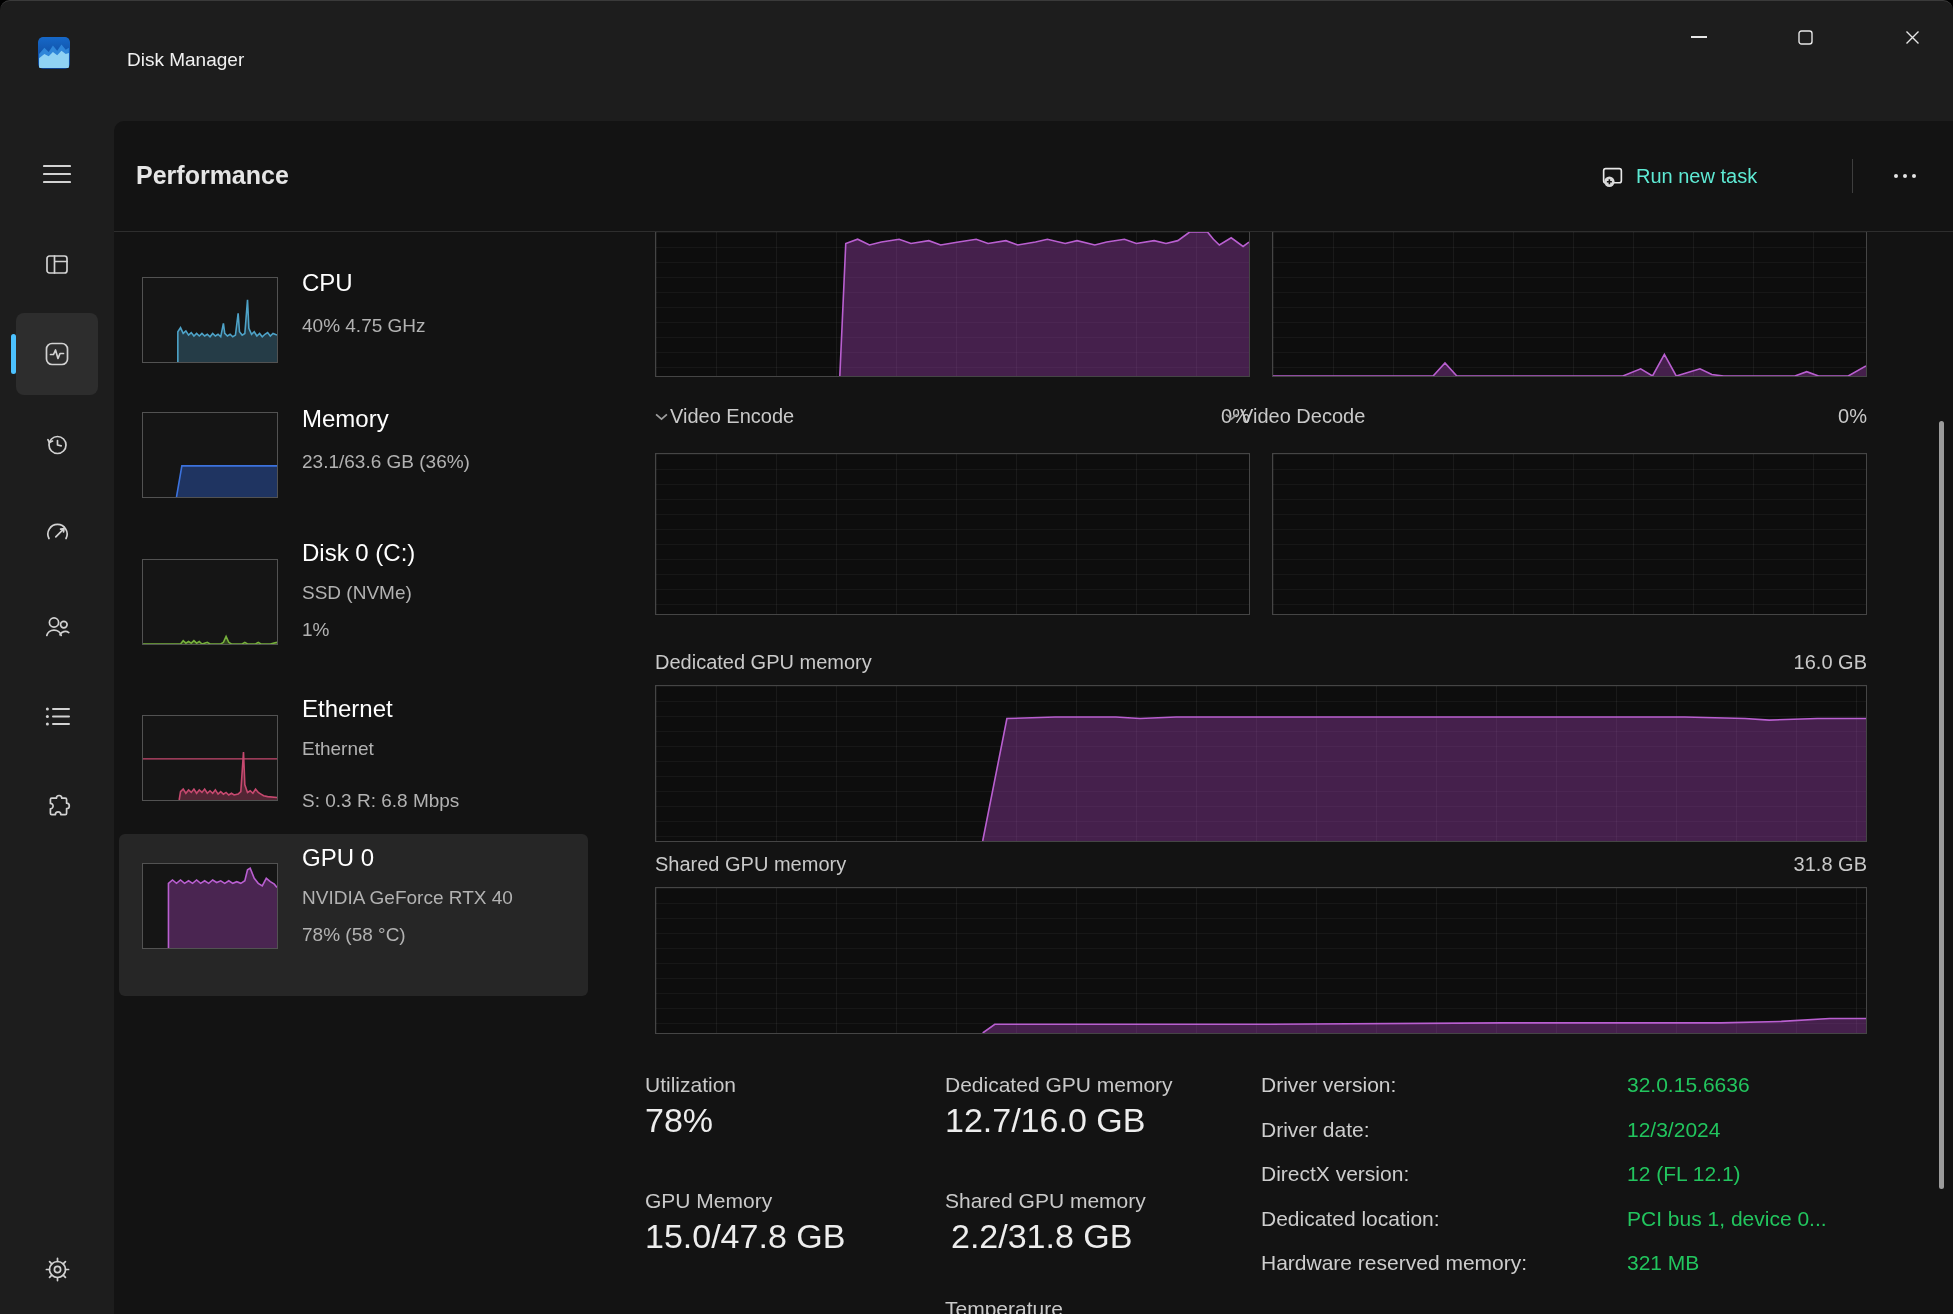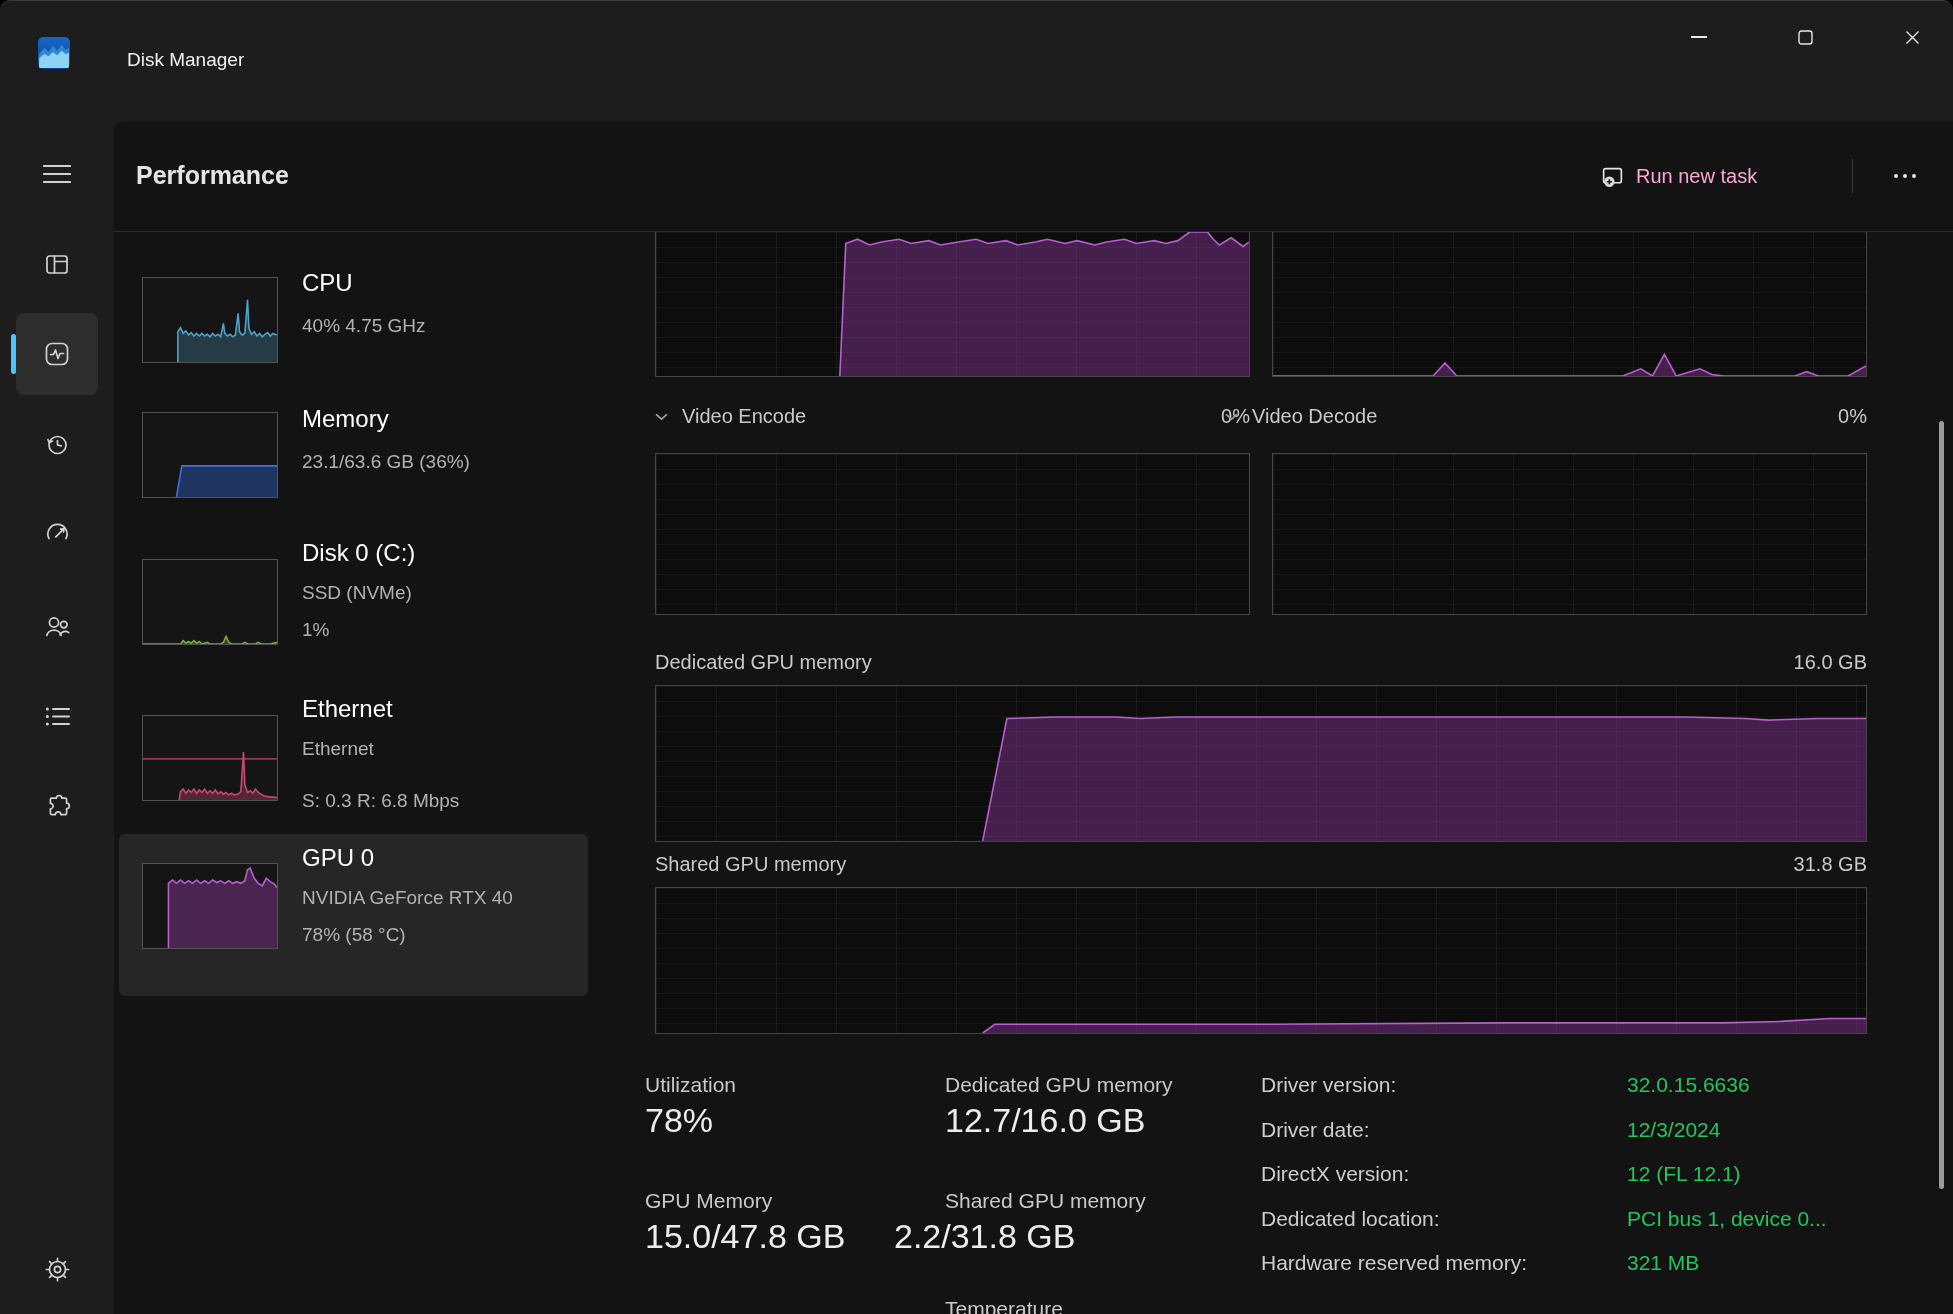--- a/index.html
+++ b/index.html
@@ -14,38 +14,38 @@
   .min-glyph{width:16px;height:2px;background:#e6e6e6;}
   
   .sidebar-pill{left:16px;top:312px;width:82px;height:82px;background:#2d2d2d;border-radius:8px;}
   .accent-bar{left:11px;top:333px;width:5px;height:40px;border-radius:3px;}
   .navbtn{left:26px;width:62px;height:56px;display:flex;align-items:center;justify-content:center;}
   .icon-stroke{stroke:#d2d2d2;fill:none;stroke-width:1.7;stroke-linecap:round;stroke-linejoin:round;}
   
   .card{left:114px;top:120px;right:0;bottom:0;background:#131313;border-top-left-radius:10px;}
   .page-title{left:136px;top:160px;font-size:25px;font-weight:600;color:#e5e5e5;}
   .header-divider{left:114px;top:230px;right:0;height:1px;background:#2e2e2e;}
-  .runtask{left:1588px;top:152px;height:46px;display:flex;align-items:center;gap:11px;padding:0 12px;color:#f9a8d4;font-size:20px;border-radius:5px;}
+  .runtask{left:1588px;top:152px;height:46px;display:flex;align-items:center;gap:11px;padding:0 12px;color:#5eead4;font-size:20px;border-radius:5px;}
   .vdivider{left:1852px;top:158px;width:1px;height:34px;background:#3e3e3e;}
   .morebtn{left:1870px;top:152px;width:70px;height:46px;display:flex;align-items:center;justify-content:center;gap:5px;}
   .morebtn i{width:4px;height:4px;border-radius:50%;background:#e6e6e6;display:block;}
   
   .perf-row{left:119px;width:469px;border-radius:6px;}
   .perf-row.selected{background:#262626;}
   .thumb{left:23px;width:136px;height:86px;background:#151515;border:1px solid #525252;box-sizing:border-box;overflow:hidden;}
   .perf-title{left:183px;font-size:24px;color:#fff;white-space:nowrap;}
   .perf-sub{left:183px;font-size:19px;color:#b2b2b2;white-space:nowrap;max-width:275px;overflow:hidden;}
   
   .chart{background:#0d0d0d;border:1px solid #454545;box-sizing:border-box;overflow:hidden;}
   .chart.noTop{border-top:none;}
   .grid{background-image:
     repeating-linear-gradient(to right, rgba(255,255,255,0.055) 0 1px, transparent 1px 60px),
     repeating-linear-gradient(to bottom, rgba(255,255,255,0.045) 0 1px, transparent 1px 15px);}
   .chart svg{position:absolute;inset:0;width:100%;height:100%;}
-  .row-label{font-size:20px;color:#c9c9c9;display:flex;align-items:center;gap:14px;}
+  .row-label{font-size:20px;color:#c9c9c9;display:flex;align-items:center;gap:2px;}
   .row-value{font-size:20px;color:#c9c9c9;text-align:right;}
   
   .stat-label{font-size:21px;color:#c9c9c9;white-space:nowrap;}
   .stat-value{font-size:34px;font-weight:300;color:#ededed;white-space:nowrap;}
   .detail-label{font-size:21px;color:#cdcdcd;white-space:nowrap;}
   .detail-value{font-size:21px;color:#22c55e;white-space:nowrap;}
   .scrollbar{left:1939px;top:420px;width:5px;height:768px;background:#9b9b9b;border-radius:3px;}
 </style>
 </head>
 <body>
@@ -273,21 +273,21 @@
     </div>
 
   <div class="abs" id="statsHost" style="inset:0;">
       <div class="abs stat-label" style="left: 645px; top: 1072px;">Utilization</div>
       <div class="abs stat-value" style="left: 645px; top: 1100px;">78%</div>
       <div class="abs stat-label" style="left: 945px; top: 1072px;">Dedicated GPU memory</div>
       <div class="abs stat-value" style="left: 945px; top: 1100px;">12.7/16.0 GB</div>
       <div class="abs stat-label" style="left: 645px; top: 1188px;">GPU Memory</div>
       <div class="abs stat-value" style="left: 645px; top: 1216px;">15.0/47.8 GB</div>
       <div class="abs stat-label" style="left: 945px; top: 1188px;">Shared GPU memory</div>
-      <div class="abs stat-value" style="left: 894px; top: 1216px;">2.2/31.8 GB</div>
+      <div class="abs stat-value" style="left: 951px; top: 1216px;">2.2/31.8 GB</div>
     </div>
   <div class="abs" id="detailsHost" style="inset:0;">
       <div class="abs detail-label" style="left: 1261px; top: 1072px;">Driver version:</div>
       <div class="abs detail-value" style="left: 1627px; top: 1072px;">32.0.15.6636</div>
       <div class="abs detail-label" style="left: 1261px; top: 1116.5px;">Driver date:</div>
       <div class="abs detail-value" style="left: 1627px; top: 1116.5px;">12/3/2024</div>
       <div class="abs detail-label" style="left: 1261px; top: 1161px;">DirectX version:</div>
       <div class="abs detail-value" style="left: 1627px; top: 1161px;">12 (FL 12.1)</div>
       <div class="abs detail-label" style="left: 1261px; top: 1205.5px;">Dedicated location:</div>
       <div class="abs detail-value" style="left: 1627px; top: 1205.5px;">PCI bus 1, device 0...</div>

